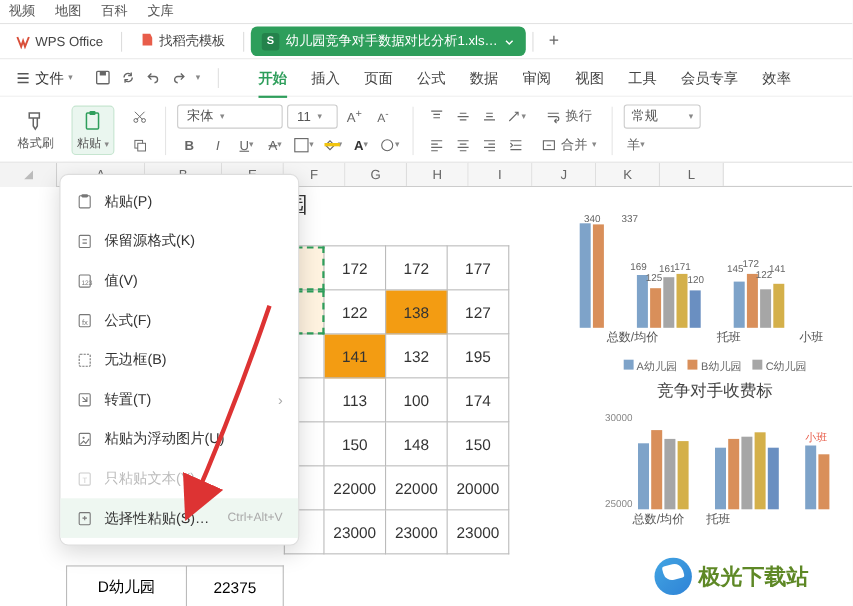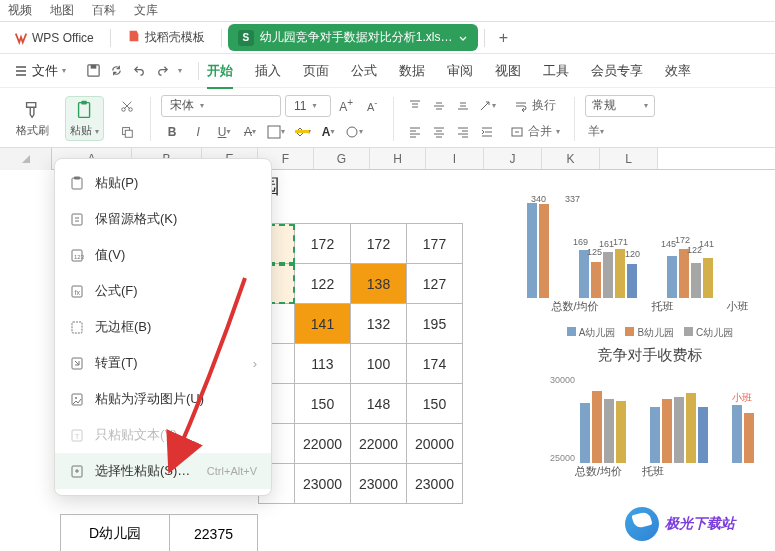--- a/index.html
+++ b/index.html
@@ -14,21 +14,21 @@
 .file-tab { background: #2e9e5b; color: #fff; border-radius: 6px; padding: 5px 10px; display: flex; align-items: center; gap: 6px; font-size: 12px; }
 .file-tab .doc-icon { width: 16px; height: 16px; background: #24824b; border-radius: 3px; display: flex; align-items: center; justify-content: center; color: #fff; font-size: 10px; font-weight: bold; }
 .tab-add { width: 24px; height: 24px; display: flex; align-items: center; justify-content: center; font-size: 16px; color: #666; }
 .tab-bar .sep { width: 1px; height: 18px; background: #ddd; }
 
 .menu-bar { background: #fff; height: 34px; display: flex; align-items: center; padding: 0 6px; gap: 4px; border-bottom: 1px solid #eee; }
 .file-btn { display: flex; align-items: center; gap: 4px; padding: 4px 8px; font-size: 13px; color: #333; }
 .qat-icons { display: flex; align-items: center; gap: 8px; padding: 0 8px; }
 .qat-icons svg { width: 15px; height: 15px; }
 .qat-sep { width: 1px; height: 18px; background: #e0e0e0; margin: 0 4px; }
-.menu-tabs { display: flex; align-items: center; gap: 22px; margin-left: 0; font-size: 13px; color: #444; }
+.menu-tabs { display: flex; align-items: center; gap: 22px; margin-left: 28px; font-size: 13px; color: #444; }
 .menu-tabs .active { color: #2e9e5b; font-weight: 600; position: relative; }
 .menu-tabs .active::after { content: ""; position: absolute; bottom: -9px; left: 0; right: 0; height: 2px; background: #2e9e5b; }
 
 .ribbon { background: #fff; height: 60px; display: flex; align-items: center; padding: 2px 6px 0; border-bottom: 1px solid #ddd; gap: 0; font-size: 12px; color: #555; }
 .rb-group { display: flex; flex-direction: column; align-items: center; padding: 0 6px; }
 .rb-btn-big { display: flex; flex-direction: column; align-items: center; gap: 2px; font-size: 11px; color: #555; padding: 2px 4px; }
 .rb-btn-big.active { background: #eaf6ef; border: 1px solid #c6e5d0; border-radius: 4px; }
 .rb-btn-big svg { width: 22px; height: 22px; }
 .rb-sep { width: 1px; height: 44px; background: #e5e5e5; margin: 0 6px; }
 
@@ -84,21 +84,21 @@
 
 .bar-chart2 { position: relative; height: 110px; margin-top: 4px; }
 .y-axis { position: absolute; left: 25px; top: 0; bottom: 22px; display: flex; flex-direction: column; justify-content: space-between; font-size: 9px; color: #888; }
 .bars2 { position: absolute; left: 55px; bottom: 22px; display: flex; align-items: flex-end; gap: 24px; }
 .axis2 { position: absolute; bottom: 6px; left: 50px; right: 0; display: flex; gap: 20px; font-size: 11px; color: #555; }
 
 
 .watermark { position: absolute; bottom: 10px; right: 40px; display: flex; align-items: center; gap: 6px; z-index: 70; opacity: 0.9; }
 .watermark .wm-icon { width: 34px; height: 34px; background: linear-gradient(135deg, #2e9be0, #1976d2); border-radius: 50%; position: relative; }
 .watermark .wm-icon::after { content: ""; position: absolute; top: 6px; left: 8px; width: 18px; height: 14px; background: #fff; border-radius: 2px 8px 2px 8px; transform: rotate(-15deg); }
-.watermark .wm-text { font-size: 14px; font-weight: 600; color: #6d28d9; font-style: italic; }
+.watermark .wm-text { font-size: 20px; font-weight: 600; color: #4d7c0f; }
 
 </style>
 </head>
 <body>
 
 <div class="top-nav">
   <span>视频</span>
   <span>地图</span>
   <span>百科</span>
   <span>文库</span>
@@ -200,21 +200,21 @@
       <svg viewBox="0 0 16 16">
           <rect x="3" y="3" width="8" height="8" fill="none" stroke="#666"></rect>
           <rect x="6" y="6" width="8" height="8" fill="#fff" stroke="#666"></rect>
         </svg>
     </div>
   </div>
   <div class="rb-sep"></div>
 
   <div class="font-area">
     <div class="font-row">
-      <div class="font-select" style="width:120px">
+      <div class="font-select" style="width:96px">
         <span>宋体</span>
         <span class="drop-arrow">▾</span>
       </div>
       <div class="font-select font-size">
         <span>11</span>
         <span class="drop-arrow">▾</span>
       </div>
       <div class="icon-btn">
           <span style="font-size:12px">A<sup>+</sup></span>
         </div>

